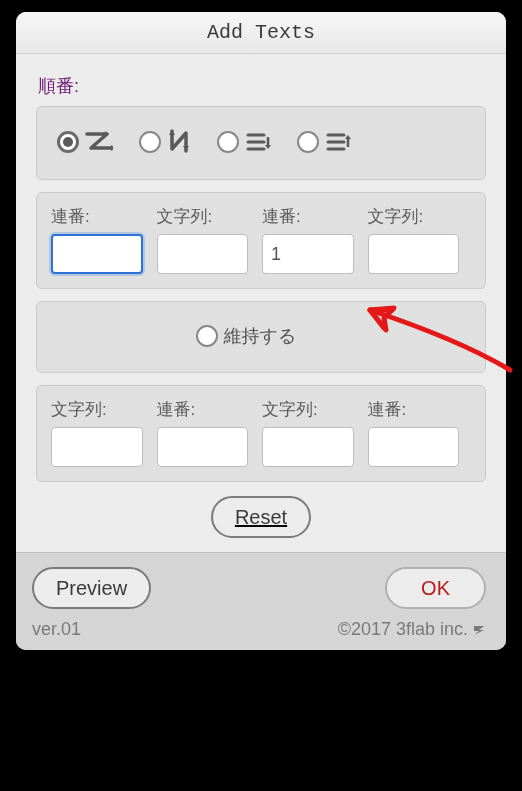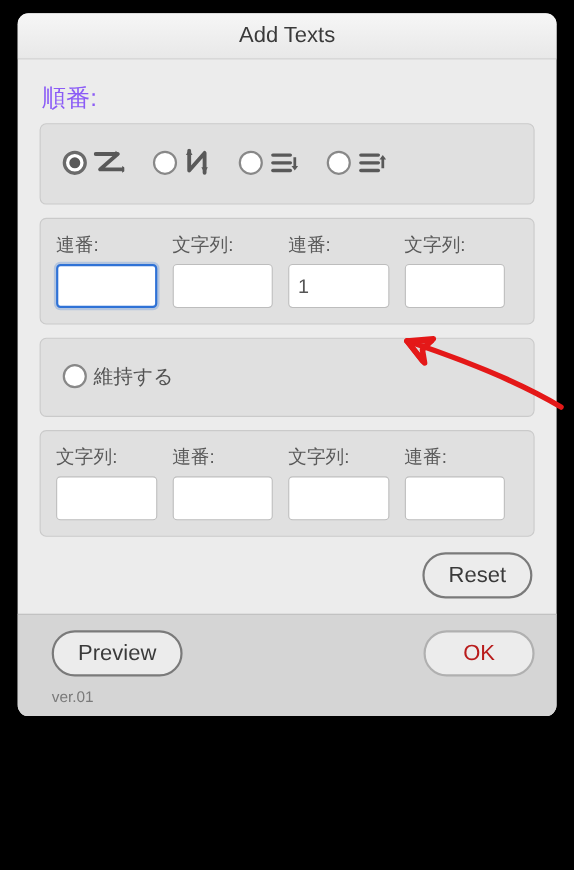--- a/index.html
+++ b/index.html
@@ -28,27 +28,28 @@
     .titlebar {
       height: 42px;
       background: linear-gradient(#f6f6f6, #e8e8e8);
       border-bottom: 1px solid #d0d0d0;
       display: flex;
       align-items: center;
       justify-content: center;
       font-size: 20px;
       color: #3a3a3a;
       font-weight: 400;
+      font-family: Liberation Mono, monospace;
     }
     .body {
       padding: 14px 20px 8px 20px;
     }
     .section-label {
-      font-size: 22px;
-      color: #8b5cf6;
+      font-size: 18px;
+      color: #701a75;
       margin: 6px 0 8px 2px;
     }
     .panel {
       background: #e0e0e0;
       border: 1px solid #cacaca;
       border-radius: 6px;
       padding: 12px 26px 14px 14px;
     }
     
     .order-row {
@@ -115,65 +116,67 @@
     .input.focused {
       border: 2px solid #2f72d6;
       box-shadow: 0 0 0 2px rgba(47,114,214,0.25);
     }
     
     .content-row {
       display: flex;
       align-items: center;
       gap: 28px;
       padding: 10px 6px;
+      flex-direction: column;
     }
     .rlabel {
       font-size: 18px;
       color: #525252;
     }
     
     .row-right {
       display: flex;
-      justify-content: flex-end;
+      justify-content: center;
       margin: 14px 2px 6px 2px;
+      text-decoration: underline;
     }
     .btn {
       height: 42px;
       padding: 0 22px;
       border-radius: 21px;
       border: 2px solid #7a7a7a;
       background: #ececec;
       font-size: 20px;
       color: #3a3a3a;
       display: inline-flex;
       align-items: center;
       justify-content: center;
       cursor: pointer;
     }
     .footer {
       background: #d5d5d5;
       border-top: 1px solid #c0c0c0;
-      padding: 14px 20px 10px 31px;
+      padding: 14px 20px 10px 16px;
     }
     .footer-row {
       display: flex;
       justify-content: space-between;
       align-items: center;
     }
     .btn.ok {
       color: #b91c1c;
       border-color: #b0b0b0;
       padding: 0 34px;
     }
     .version-row {
       display: flex;
       justify-content: space-between;
       align-items: center;
       margin-top: 10px;
-      font-size: 14px;
+      font-size: 18px;
       color: #7a7a7a;
     }
     .copyright {
       display: flex;
       align-items: center;
       gap: 4px;
     }
     
     .arrow-overlay {
       position: absolute;
@@ -305,20 +308,26 @@
     </div>
   </div>
 
   <div class="footer">
     <div class="footer-row">
       <button class="btn">Preview</button>
       <button class="btn ok">OK</button>
     </div>
     <div class="version-row">
       <span>ver.01</span>
+      <span class="copyright">
+        <span>©2017 3flab inc.</span>
+        <svg width="14" height="14" viewBox="0 0 14 14">
+          <path d="M2 3 L12 3 L7 7 L12 7 L2 12 L7 8 L2 8 Z" fill="#7a7a7a"></path>
+        </svg>
+      </span>
     </div>
   </div>
 </div>
 
 <svg class="arrow-overlay" width="170" height="90">
   <path d="M 160 80 Q 110 50 20 20" stroke="#e41818" stroke-width="5" fill="none" stroke-linecap="round"></path>
   <path d="M 20 20 L 44 18 L 34 28 L 36 40 Z" fill="none" stroke="#e41818" stroke-width="5" stroke-linejoin="round" stroke-linecap="round"></path>
   <path d="M 20 20 L 42 20 M 20 20 L 34 38" stroke="#e41818" stroke-width="5" stroke-linecap="round"></path>
 </svg>
 

